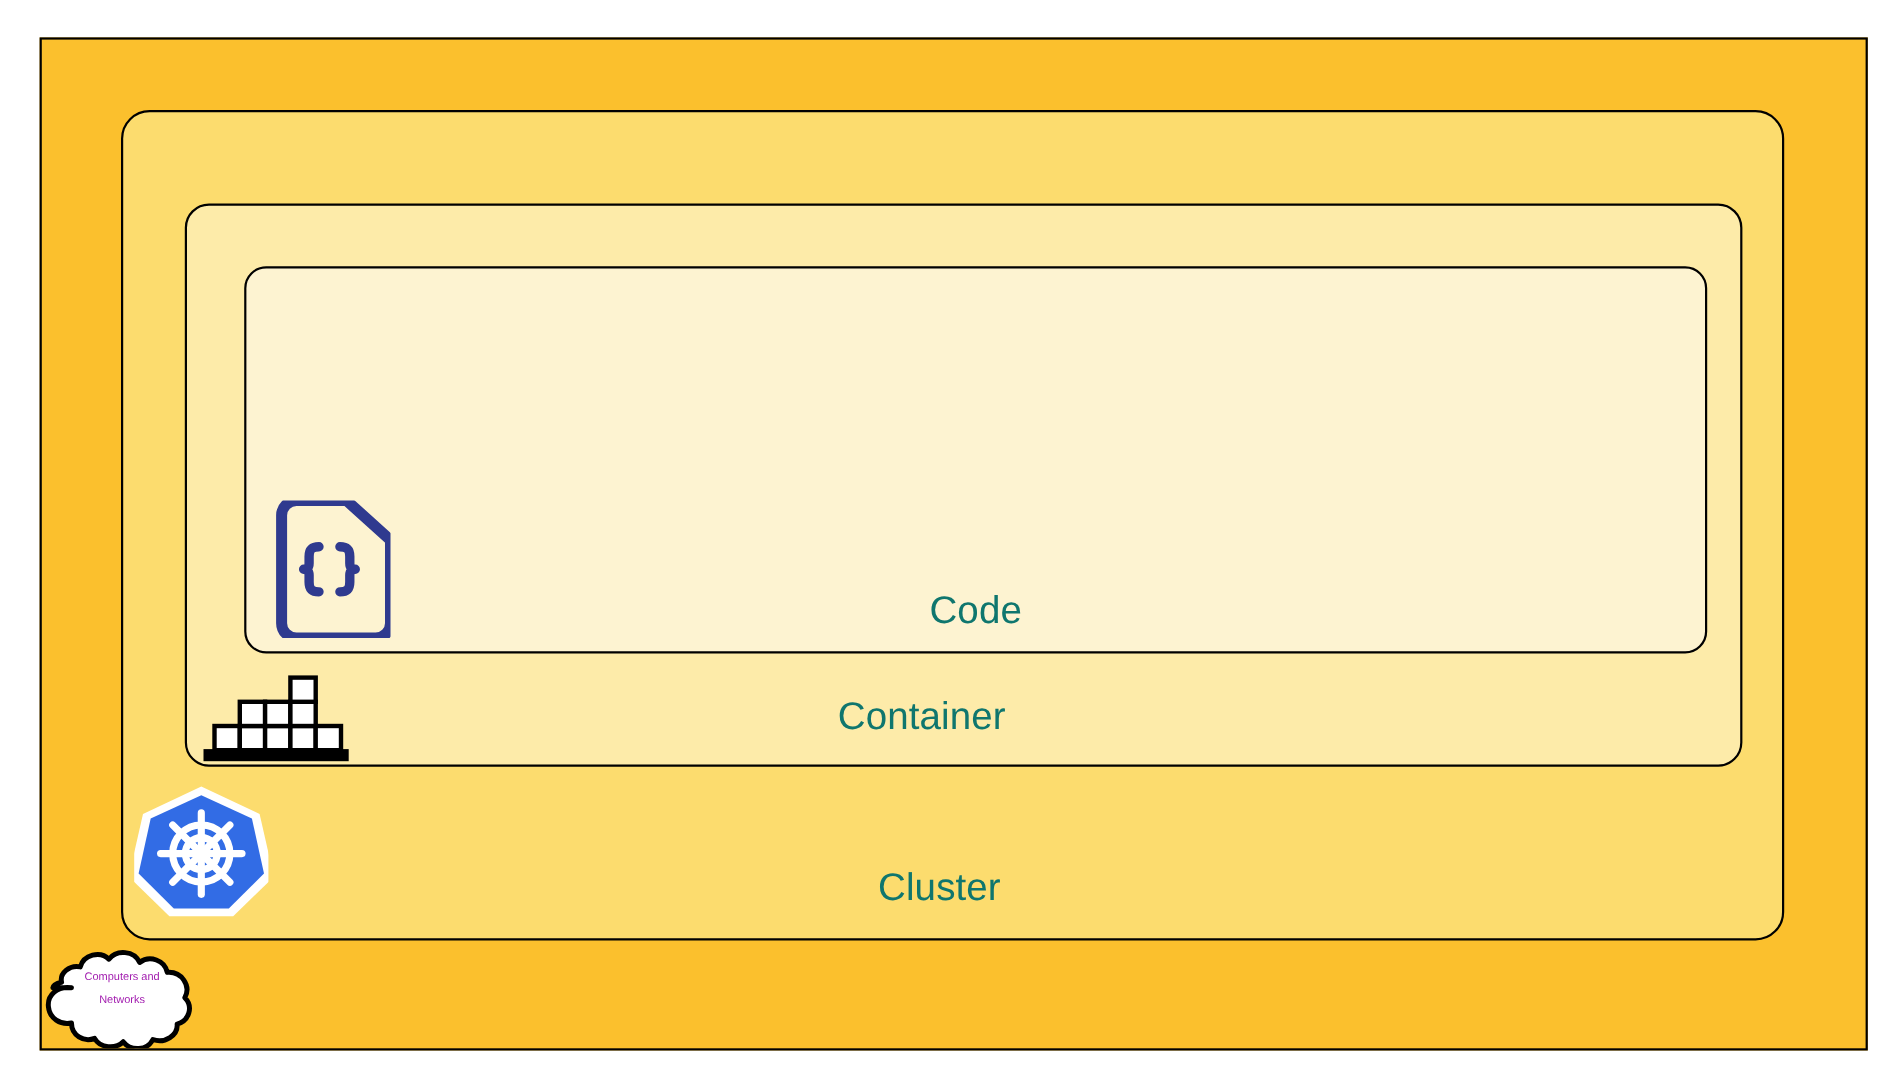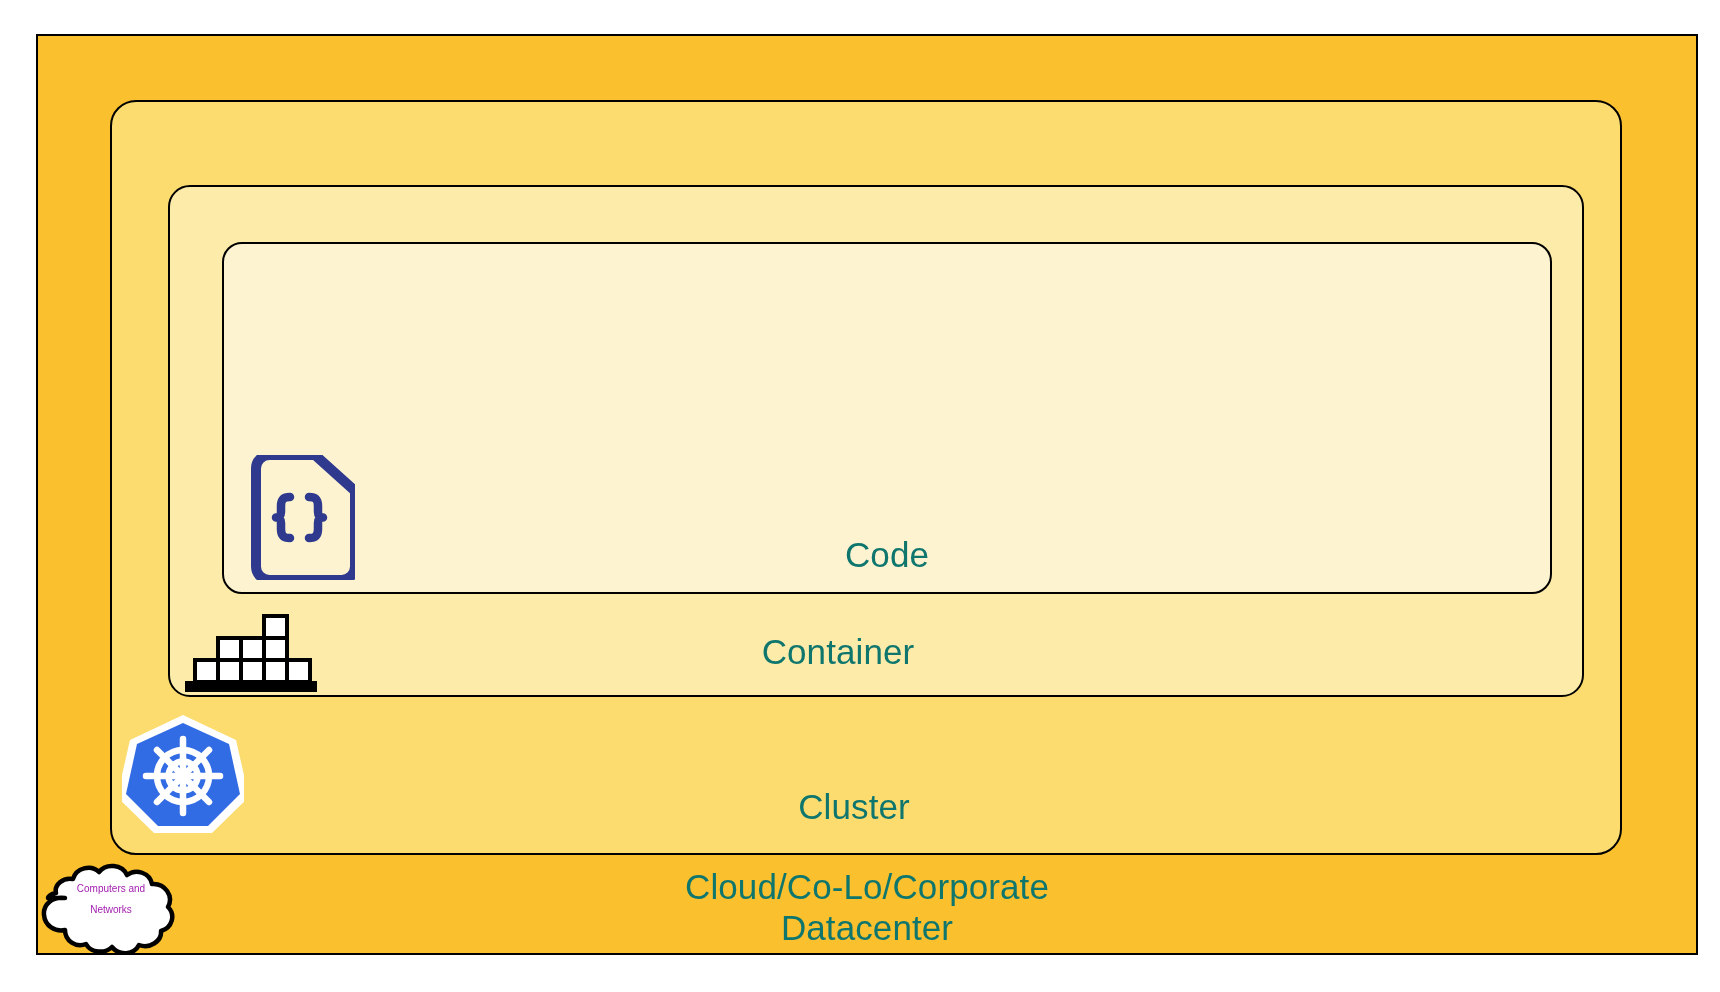--- a/index.html
+++ b/index.html
@@ -161,22 +161,20 @@
   <div class="layer layer-container"></div>
 
   <div class="layer layer-code"></div>
 
   <div class="caption caption-code">Code</div>
 
   <div class="caption caption-container">Container</div>
 
   <div class="caption caption-cluster">Cluster</div>
 
-  <div class="caption caption-datacenter">Cloud/Co-Lo/Corporate
-Datacenter</div>
 
   <svg class="icon-code" viewBox="0 0 112 125">
 
     <path d="M13 13.5
              a13.5 13.5 0 0 1 13.5 -13.5
              H72
              L112 36
              V111.5
              a13.5 13.5 0 0 1 -13.5 13.5
              H26.5

